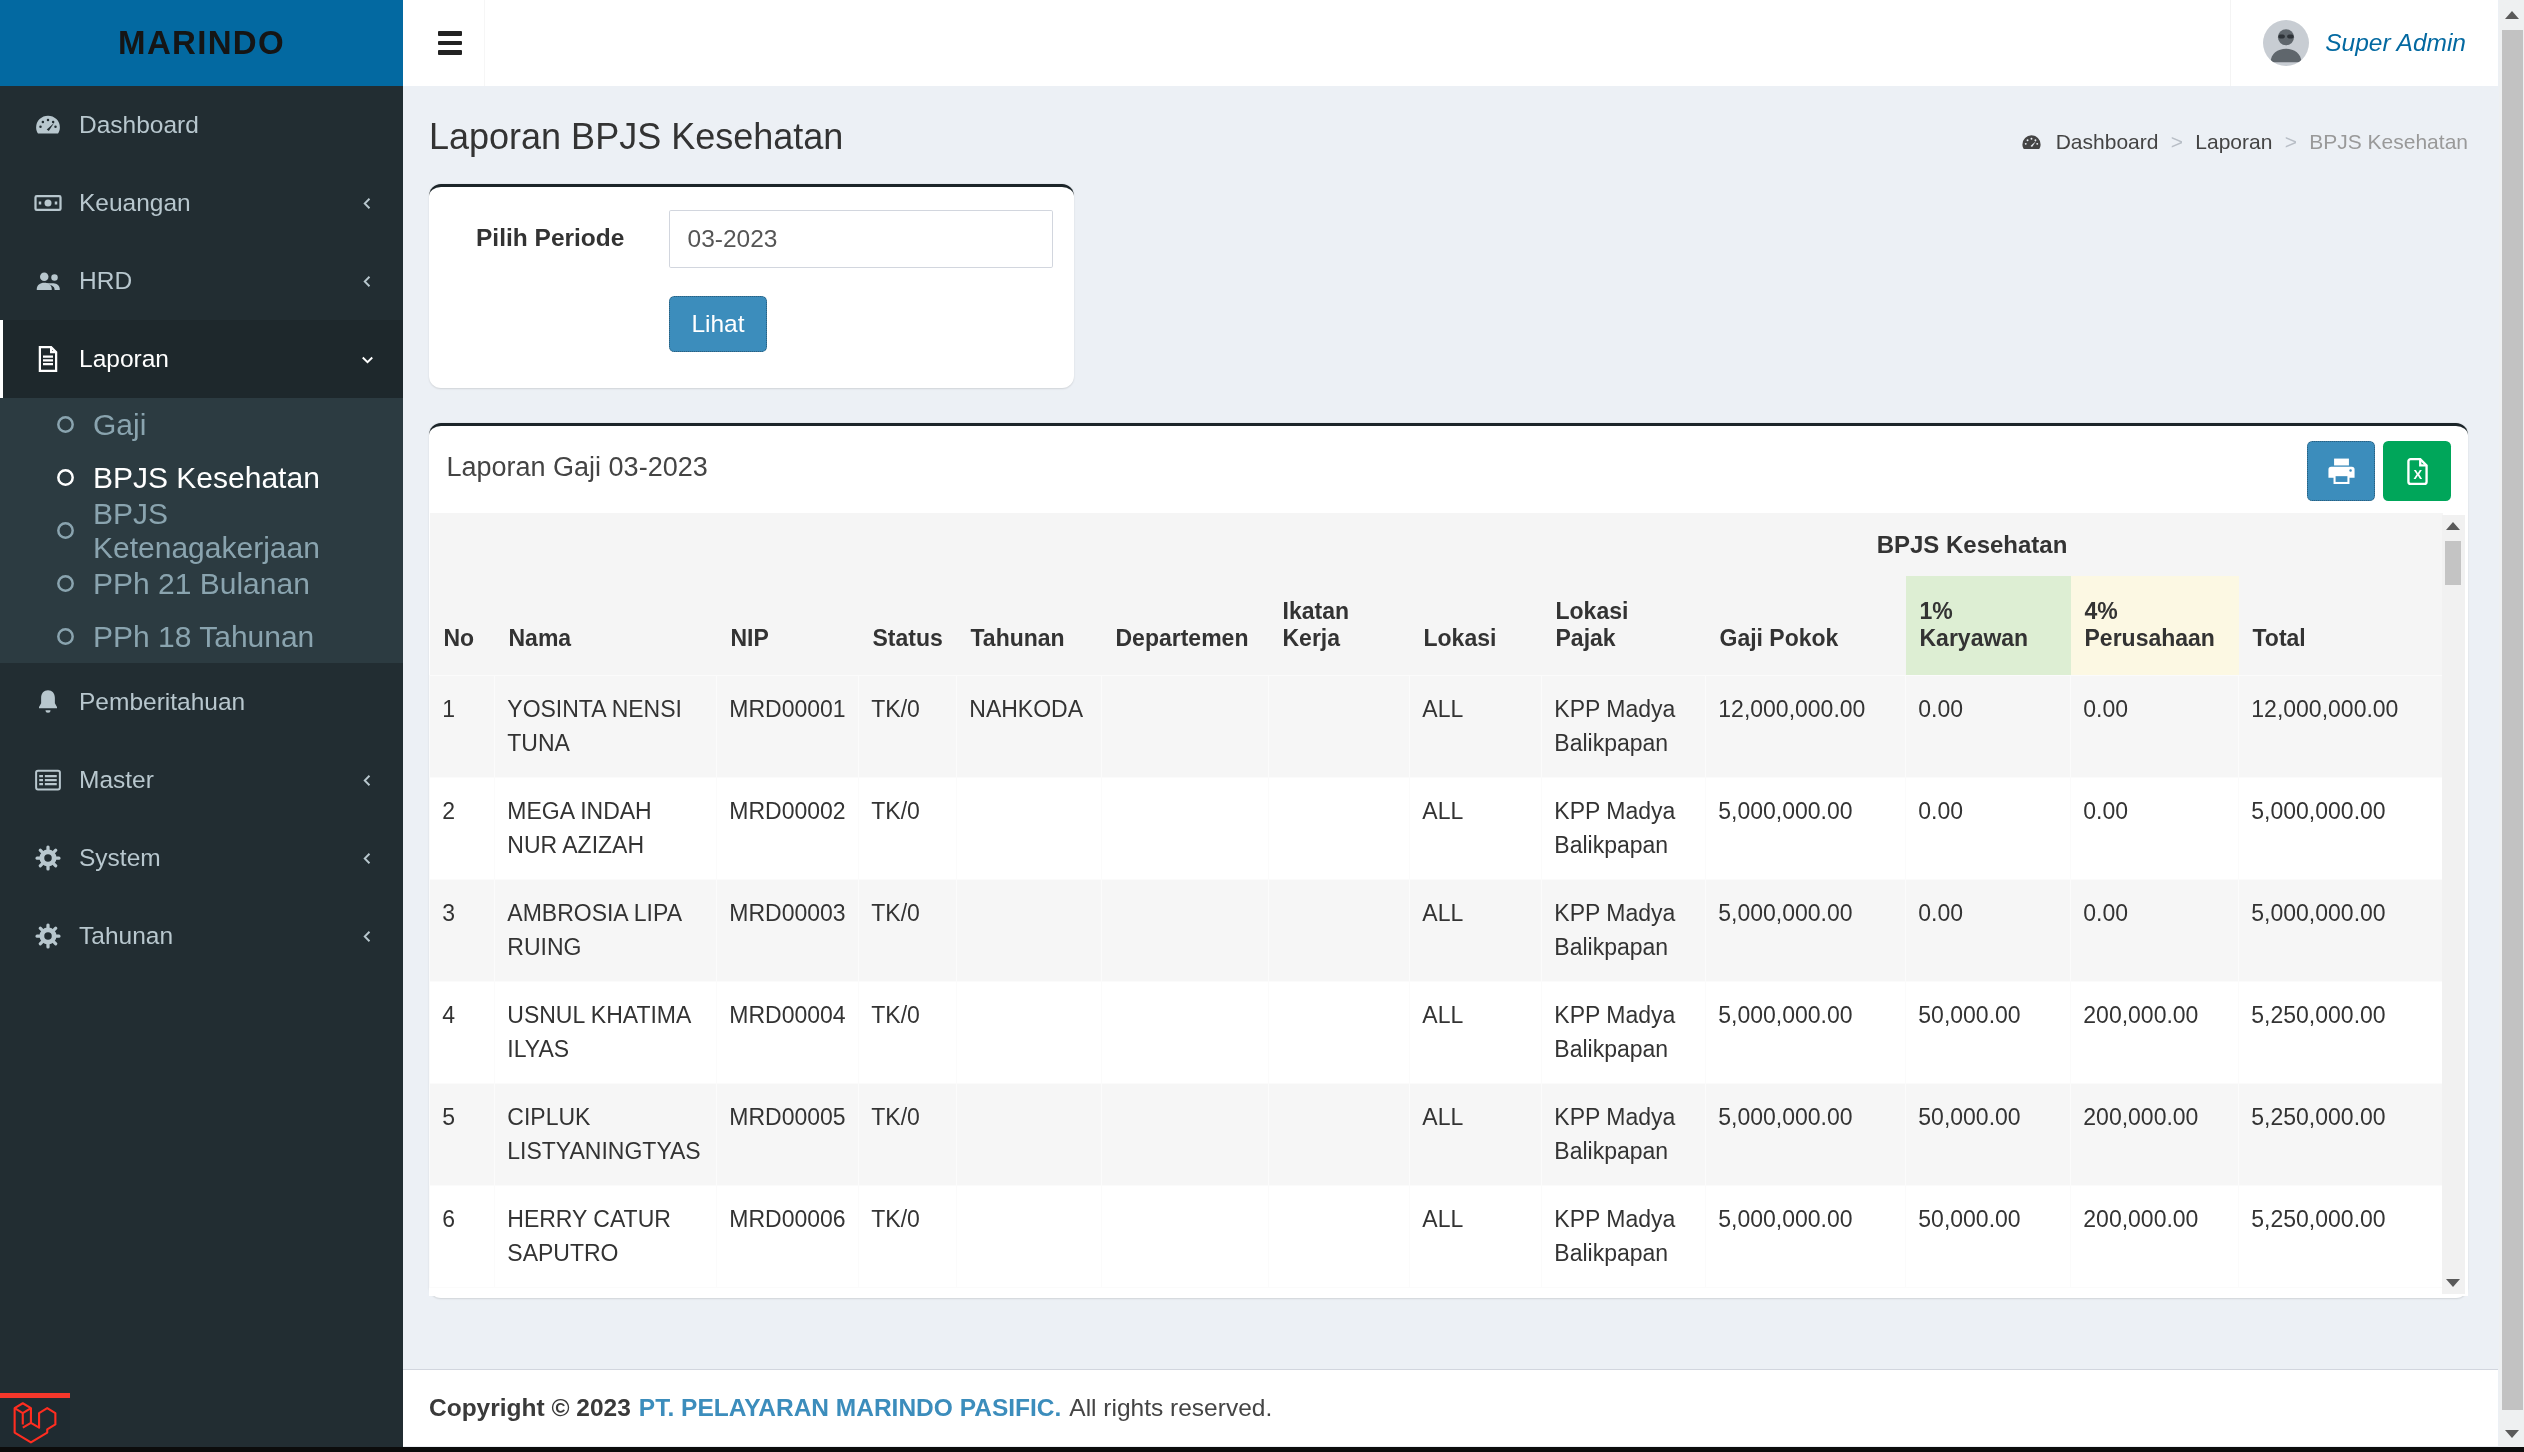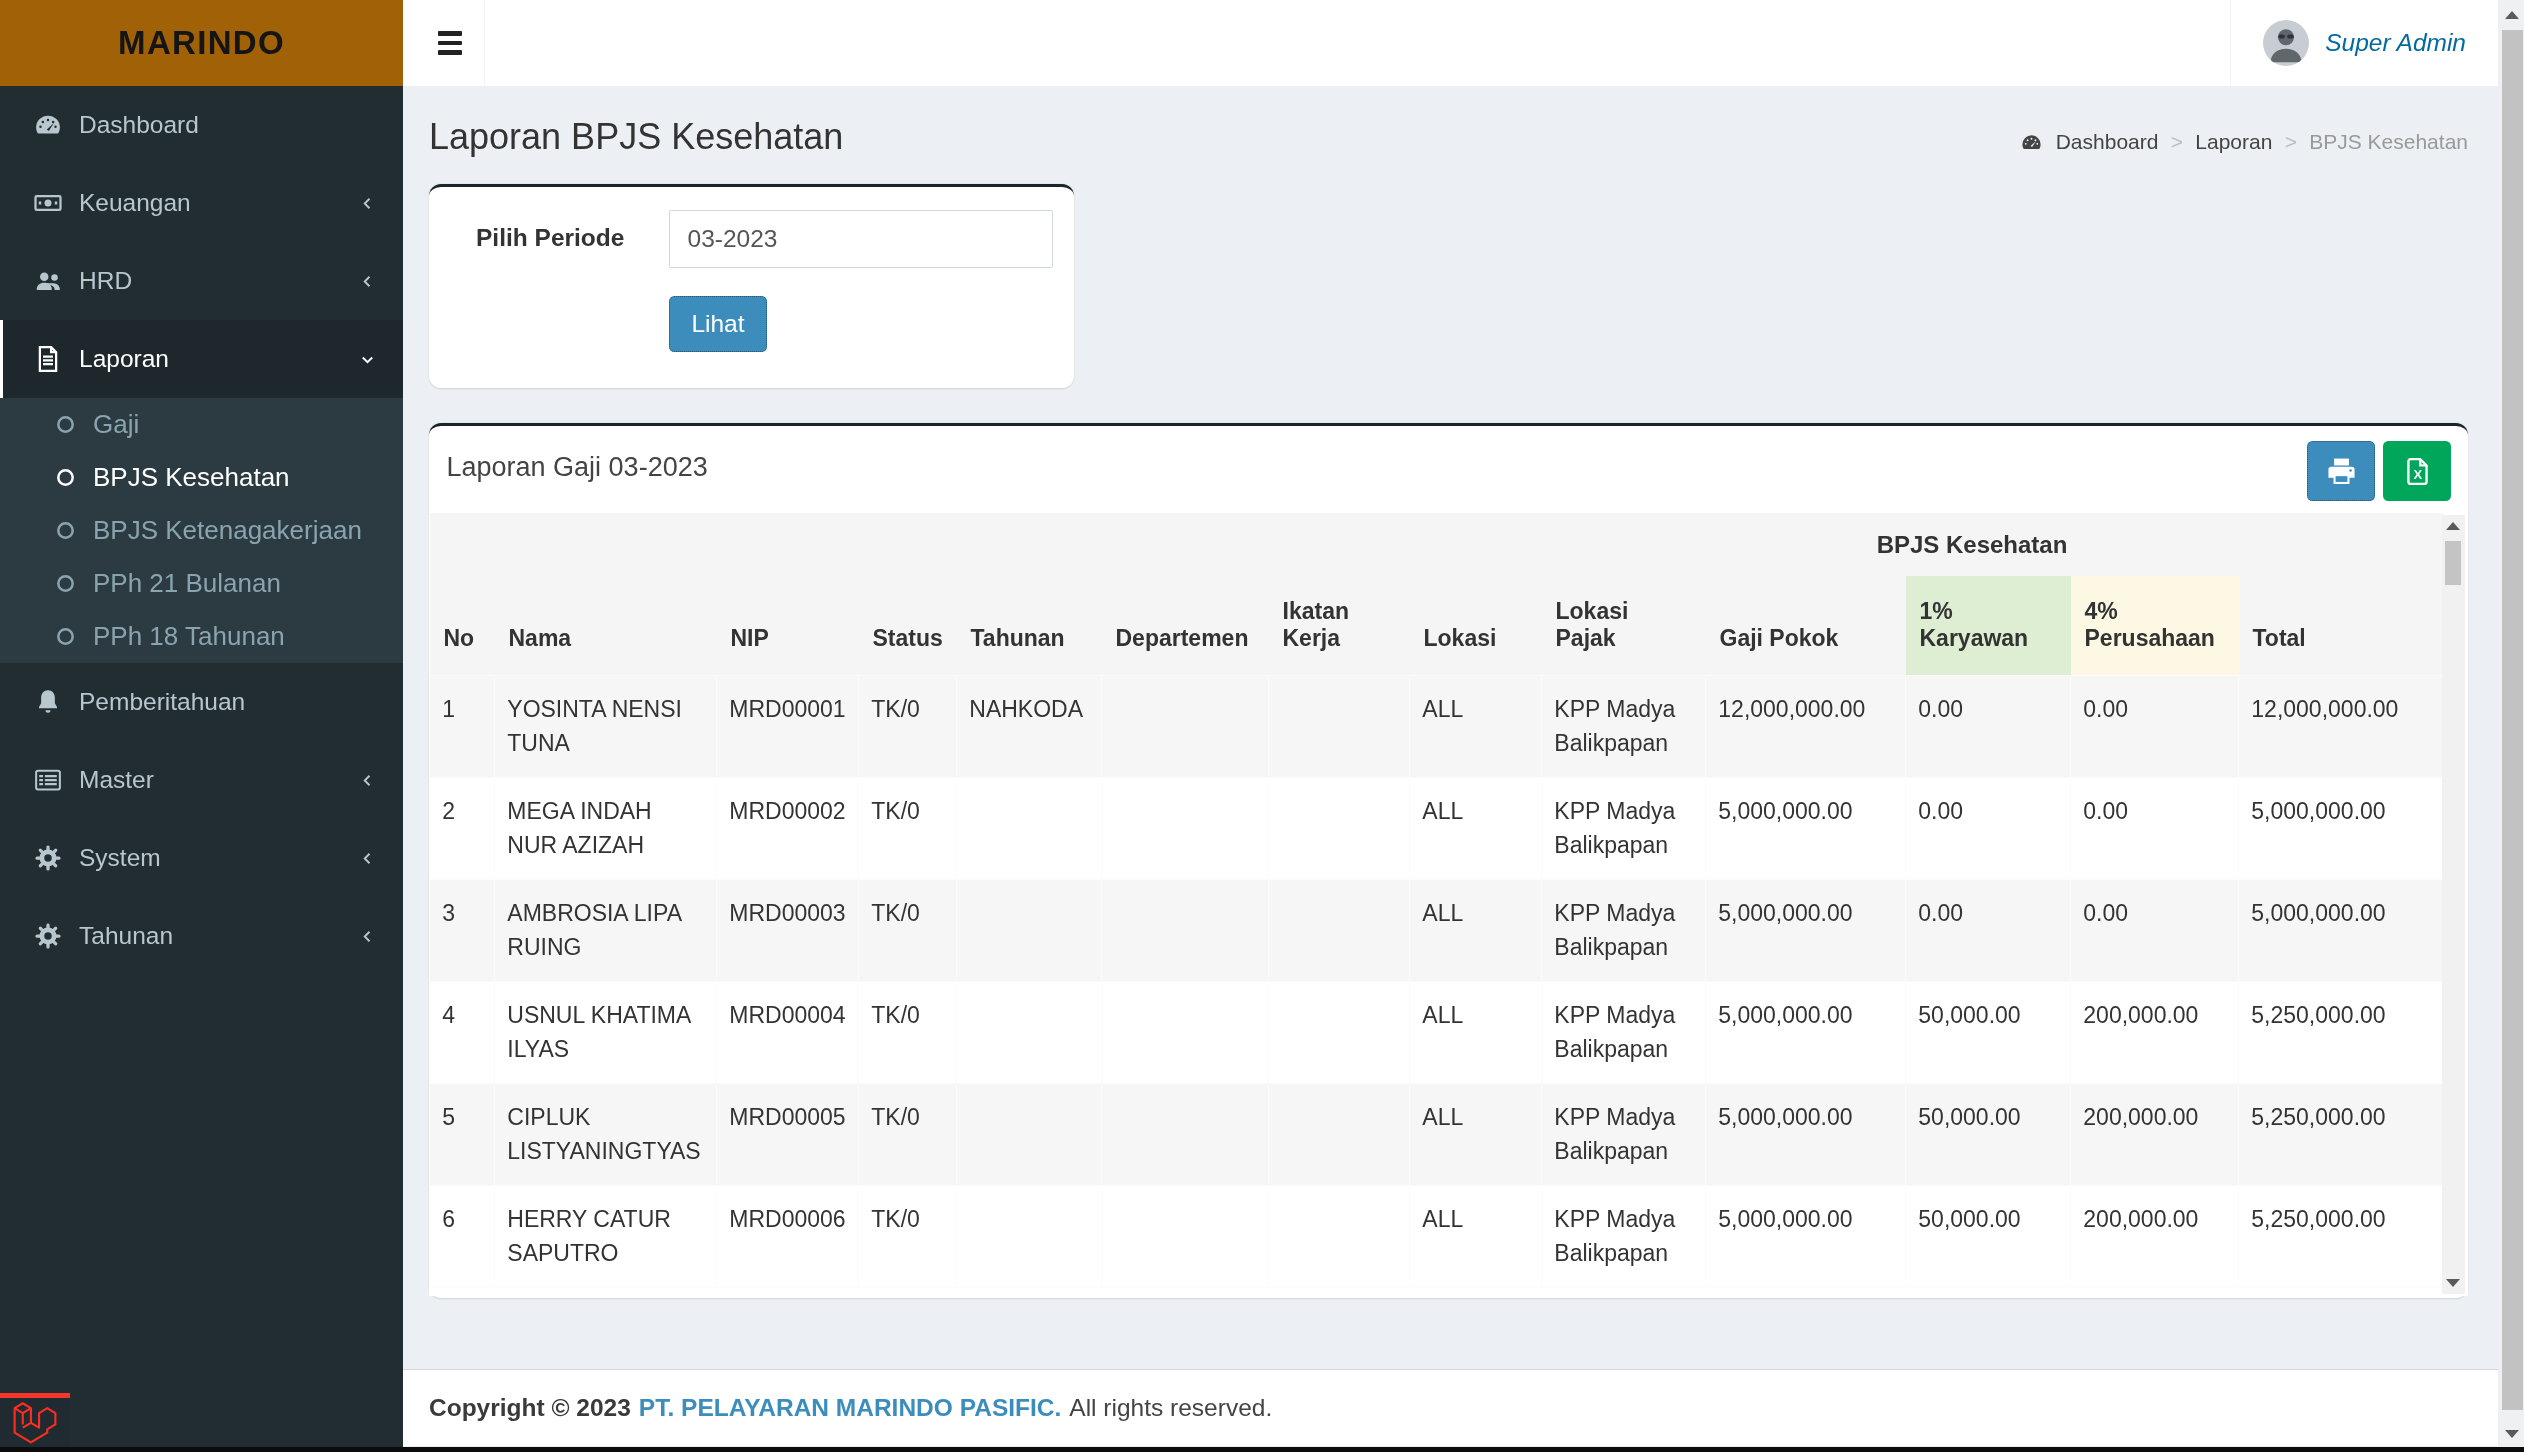--- a/index.html
+++ b/index.html
@@ -2,29 +2,29 @@
 <html style="font-size:14px"><head>
 <meta charset="utf-8">
 <style>
   * { margin:0; padding:0; box-sizing:border-box; }
   html,body { background:#ecf0f5; }
   body { font-family:"Liberation Sans","DejaVu Sans",sans-serif; }
   .page { position:relative; width:2525px; height:1453px; background:#ecf0f5; overflow:hidden; }
 
   
   .sidebar { position:absolute; left:0; top:0; width:403px; height:100%; background:#222d32; z-index:5; }
-  .logo { height:86px; background:#a16207; display:flex; align-items:center; justify-content:center;
+  .logo { height:86px; background:#0369a1; display:flex; align-items:center; justify-content:center;
           font-size:33px; font-weight:700; letter-spacing:1.3px; color:#151515; }
   .mitem { display:flex; align-items:center; height:78px; padding:0 26px 0 33px;
            color:#b8c7ce; font-size:24.5px; cursor:pointer; position:relative; }
   .mitem .ic { width:30px; height:30px; margin-right:16px; flex:none; }
   .mitem .chev { margin-left:auto; width:19px; height:19px; }
   .mitem.active { background:#1e282c; color:#fff; border-left:3.5px solid #fefefe; padding-left:30px; }
   .submenu { background:#2c3b41; }
-  .sitem { display:flex; align-items:center; height:53px; padding-left:54px; color:#8aa4af; font-size:26px; cursor:pointer; }
+  .sitem { display:flex; align-items:center; height:53px; padding-left:54px; color:#8aa4af; font-size:30px; cursor:pointer; }
   .sitem .ring { width:23px; height:23px; margin-right:16px; flex:none; }
   .sitem.active { color:#fff; }
 
   .laravel-box { position:absolute; left:0; bottom:6.1px; width:70px; height:54px; background:#1f2b31;
                  border-top:5.3px solid #f5372b; display:flex; align-items:center; justify-content:center; }
 
   
   .topbar { position:absolute; left:403px; top:0; width:2095px; height:86px; background:#fff; z-index:4; }
   .hamburger { position:absolute; left:12.3px; top:0; width:70px; height:86px; display:flex; flex-direction:column;
                justify-content:center; align-items:center; gap:5.3px; cursor:pointer; border-right:0.9px solid #f6f6f6; }

